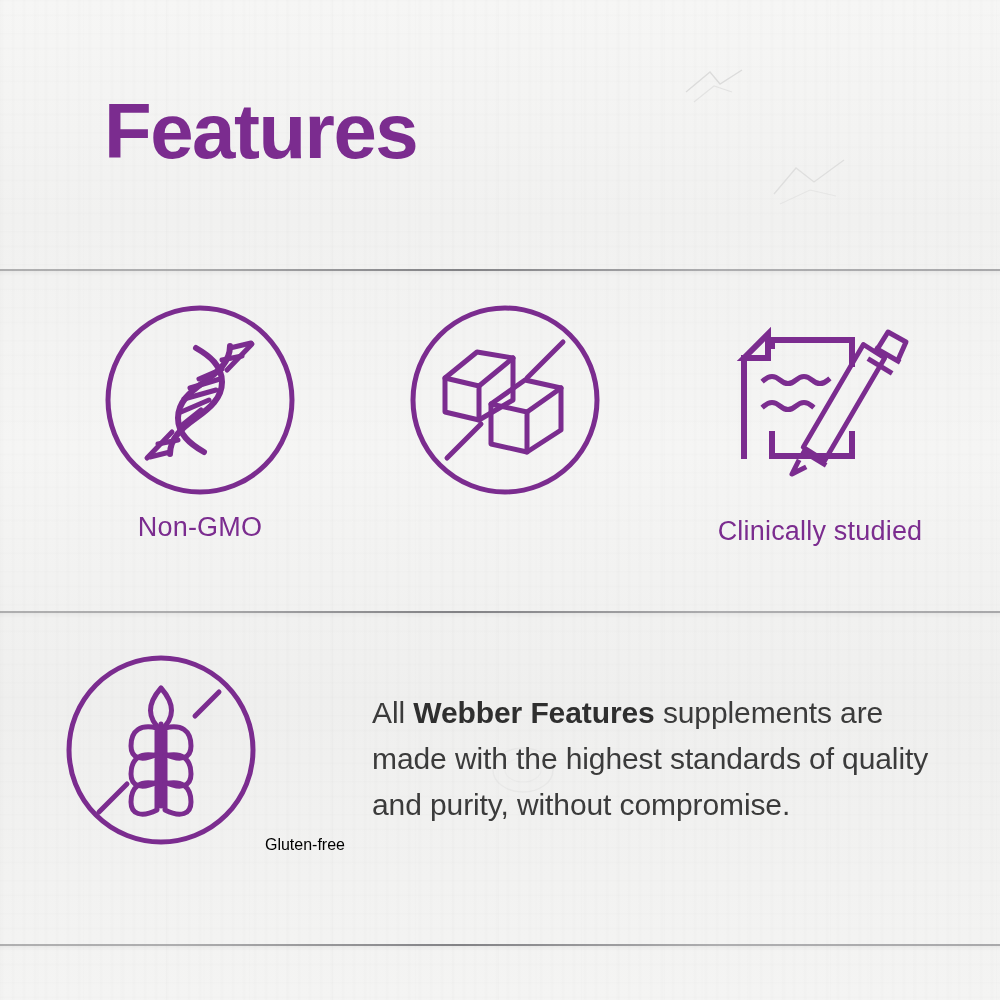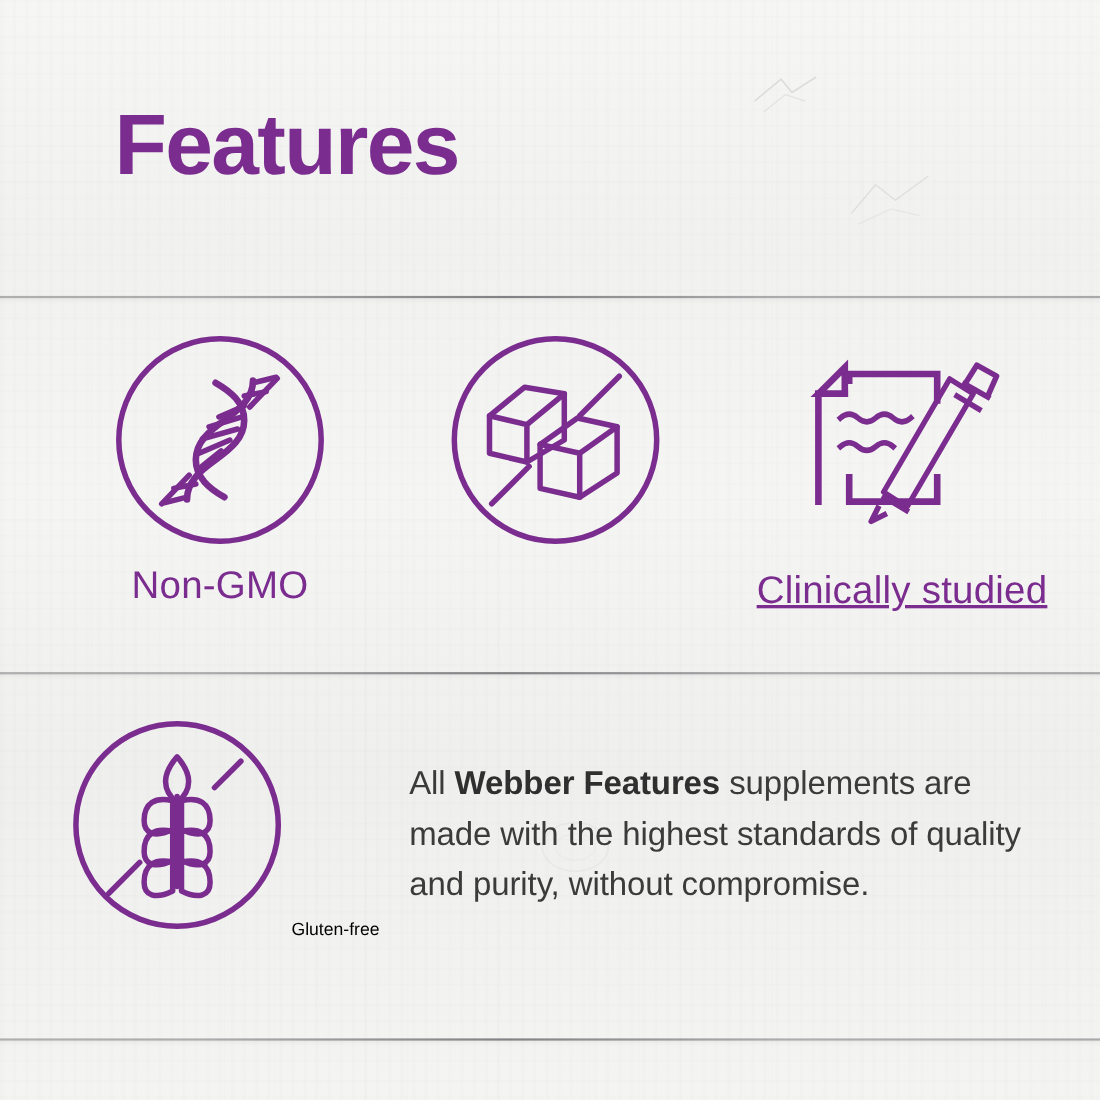--- a/index.html
+++ b/index.html
@@ -97,32 +97,32 @@
     position: absolute;
     text-align: center;
   }
   .feature .icon-wrap {
     display: block;
     margin: 0 auto;
   }
   .feature .caption {
     display: block;
     margin-top: 8px;
-    font-size: 35px;
+    font-size: 27px;
     color: #7b2c8f;
     white-space: nowrap;
     letter-spacing: 0.2px;
   }
 
   #feat-nongmo      { left: 55px;  top: 300px; width: 290px; }
   #feat-sugarfree   { left: 360px; top: 300px; width: 290px; }
   #feat-clinical    { left: 665px; top: 300px; width: 310px; }
 
   #feat-clinical .icon-wrap { margin-top: 16px; }
-  #feat-clinical .caption   { margin-top: 26px; text-decoration: underline; }
+  #feat-clinical .caption   { margin-top: 26px; }
 
   
   #feat-gluten {
     position: absolute;
     left: 55px;
     top: 650px;
     width: 290px;
     text-align: right;
   }
   #feat-gluten .caption { margin-top: 8px; }

